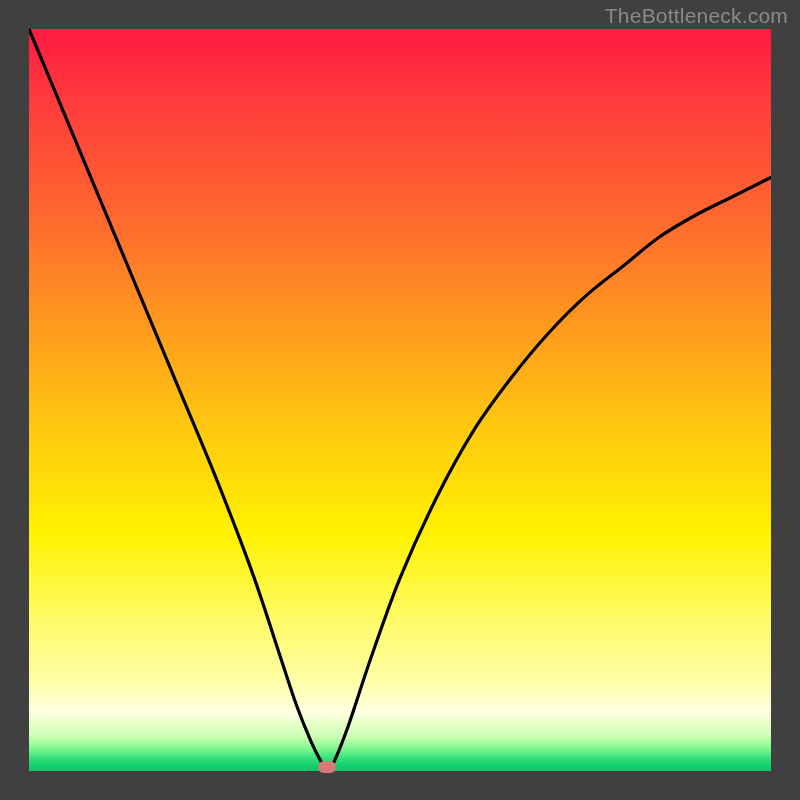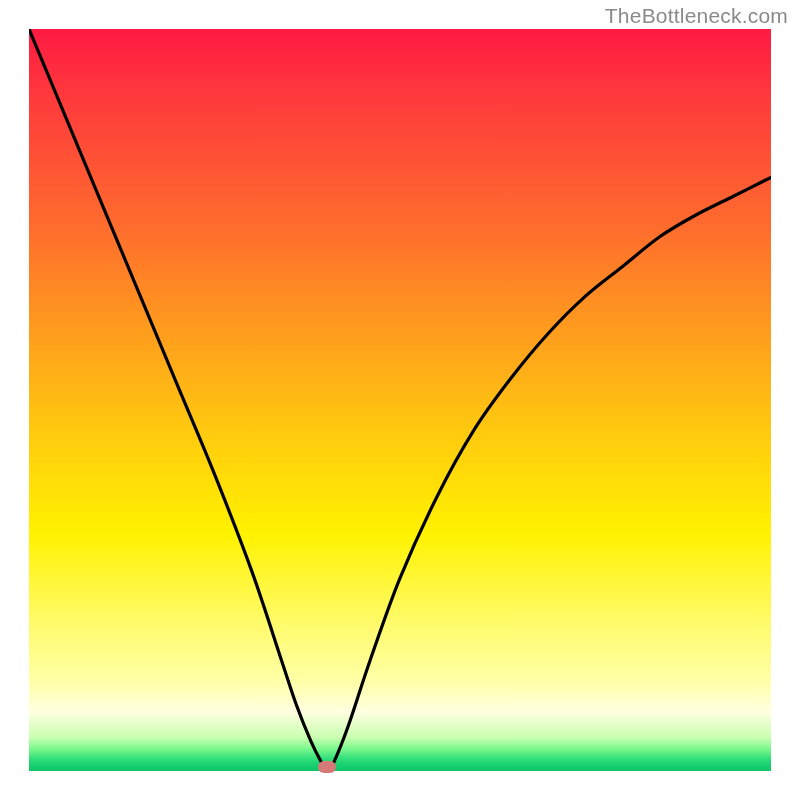--- a/index.html
+++ b/index.html
@@ -10,21 +10,21 @@
     background: #000;
     overflow: hidden;
     font-family: Arial, Helvetica, sans-serif;
   }
   .frame {
     position: absolute;
     left: 0;
     top: 0;
     width: 800px;
     height: 800px;
-    background: #ffffff;
+    background: #404040;
   }
   .plot-area {
     position: absolute;
     left: 29px;
     top: 29px;
     width: 742px;
     height: 742px;
     
     background: linear-gradient(
       to bottom,

